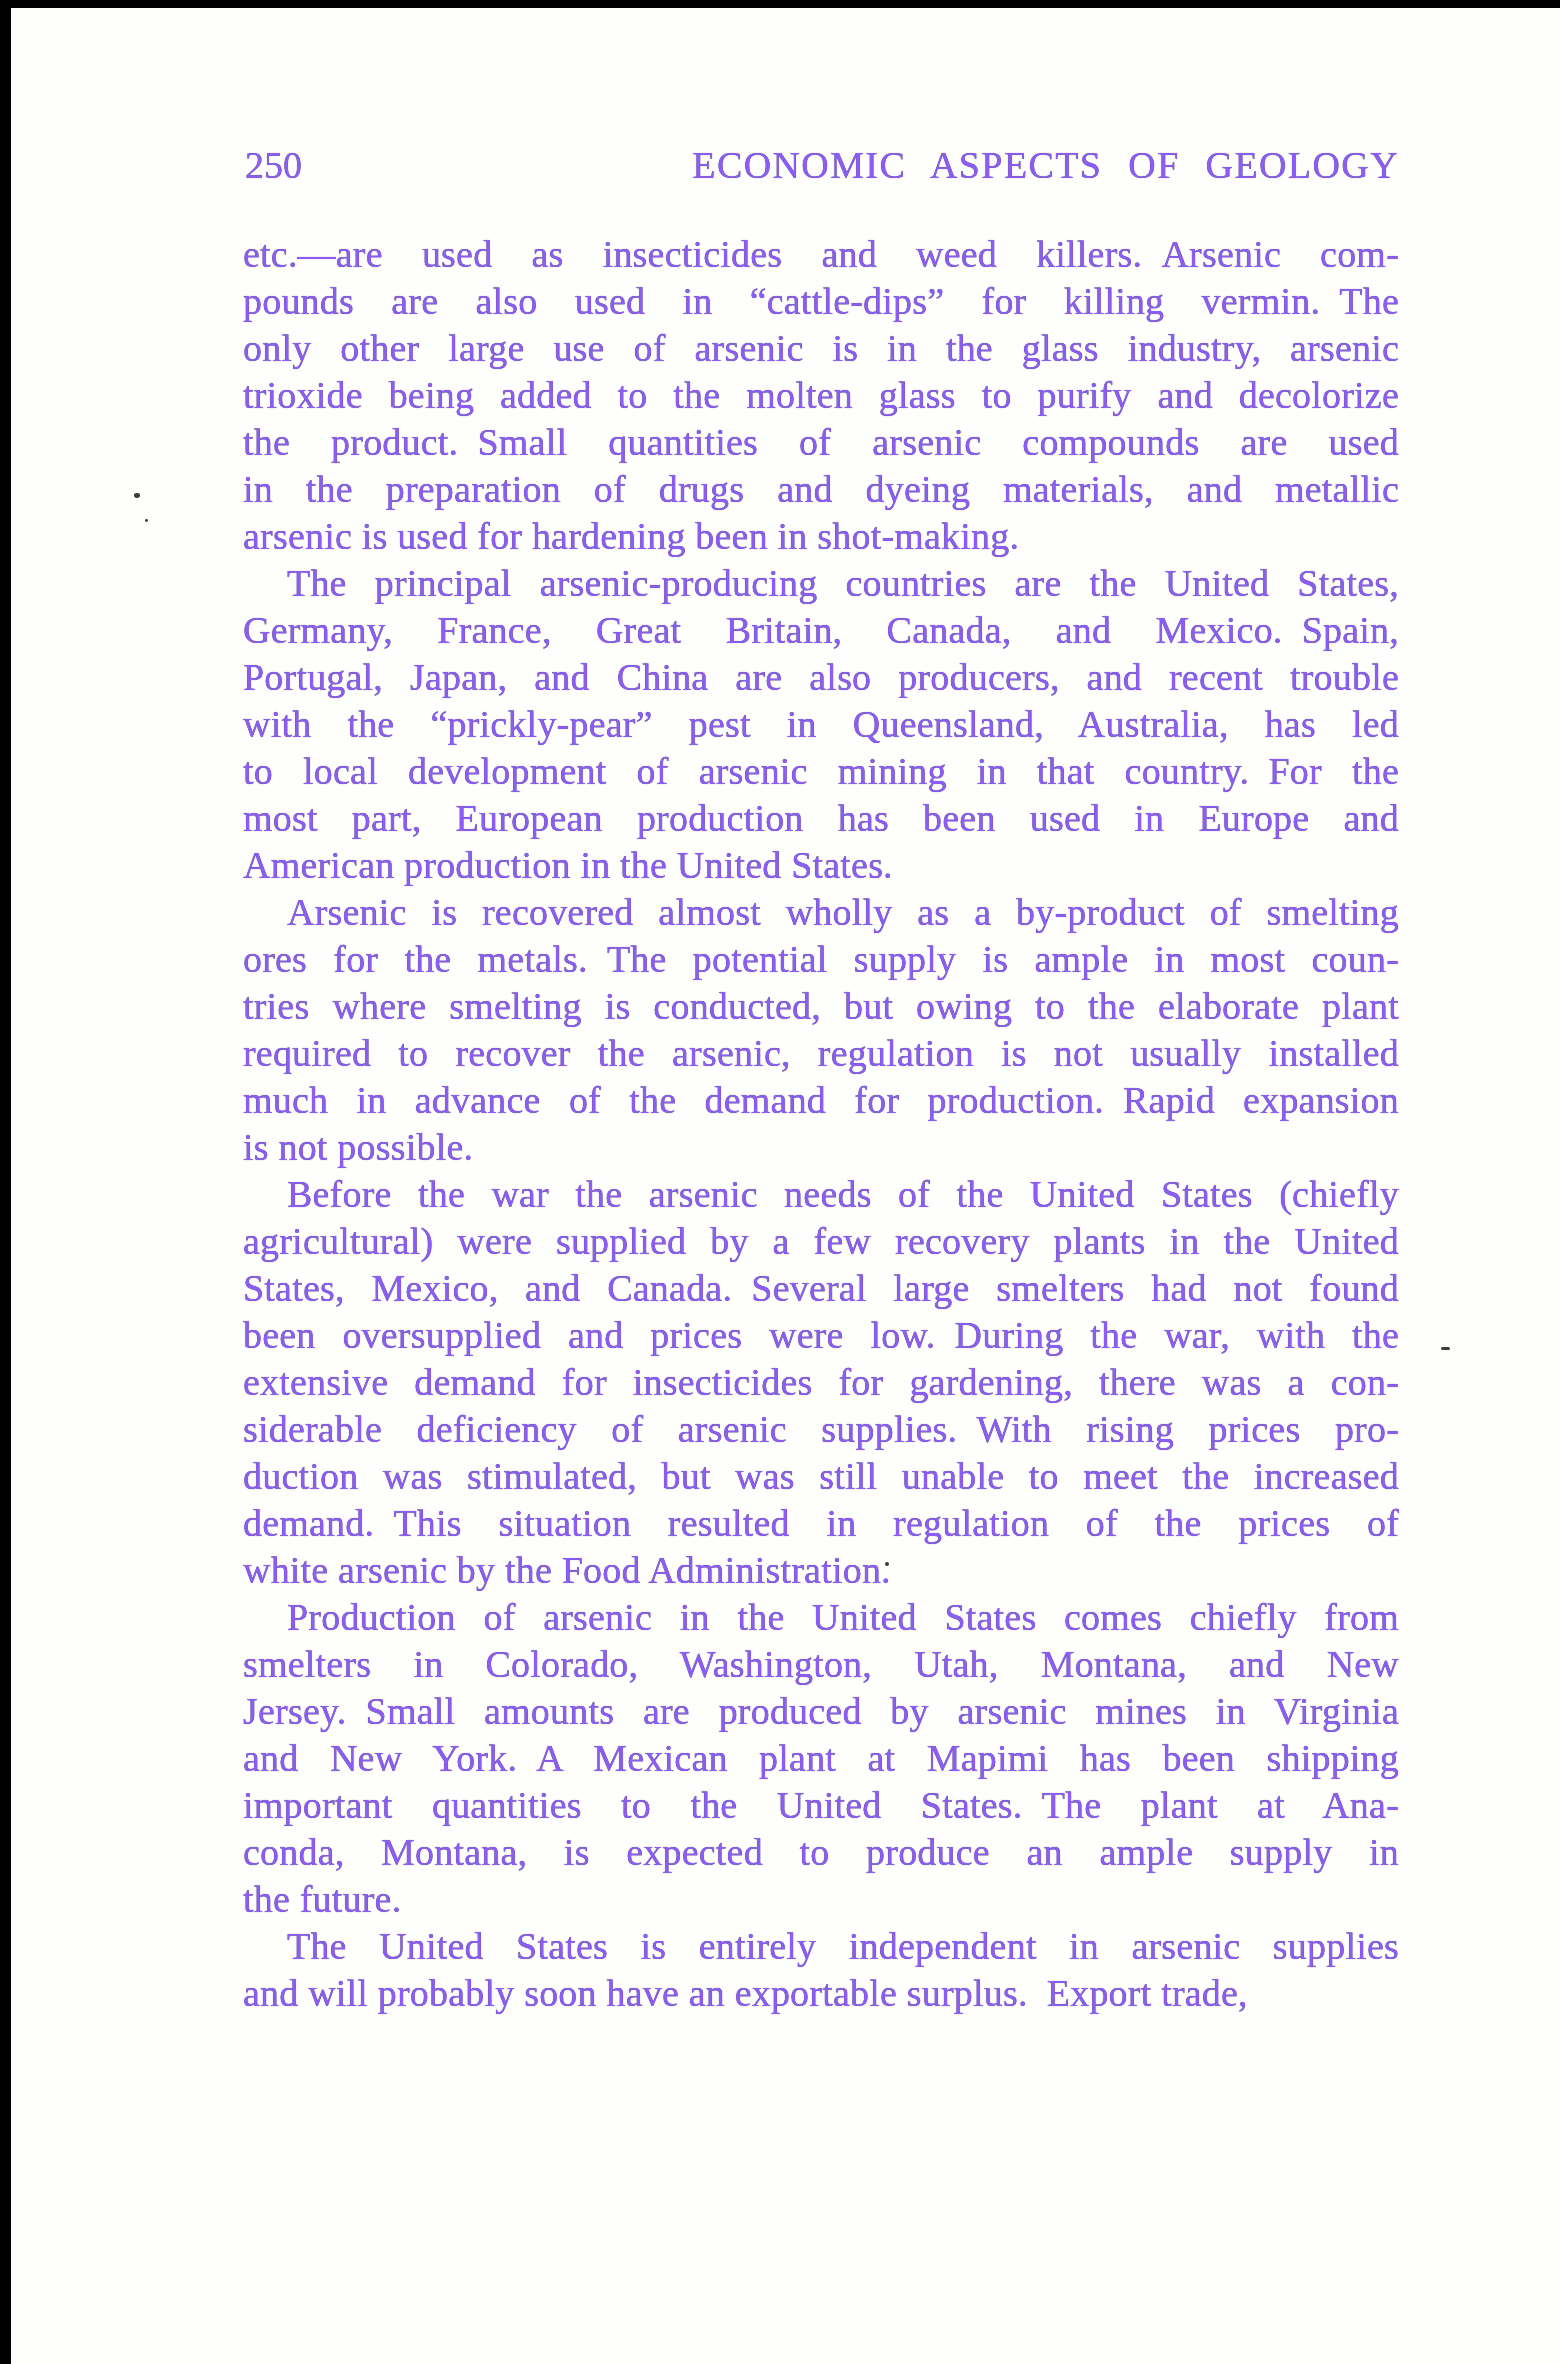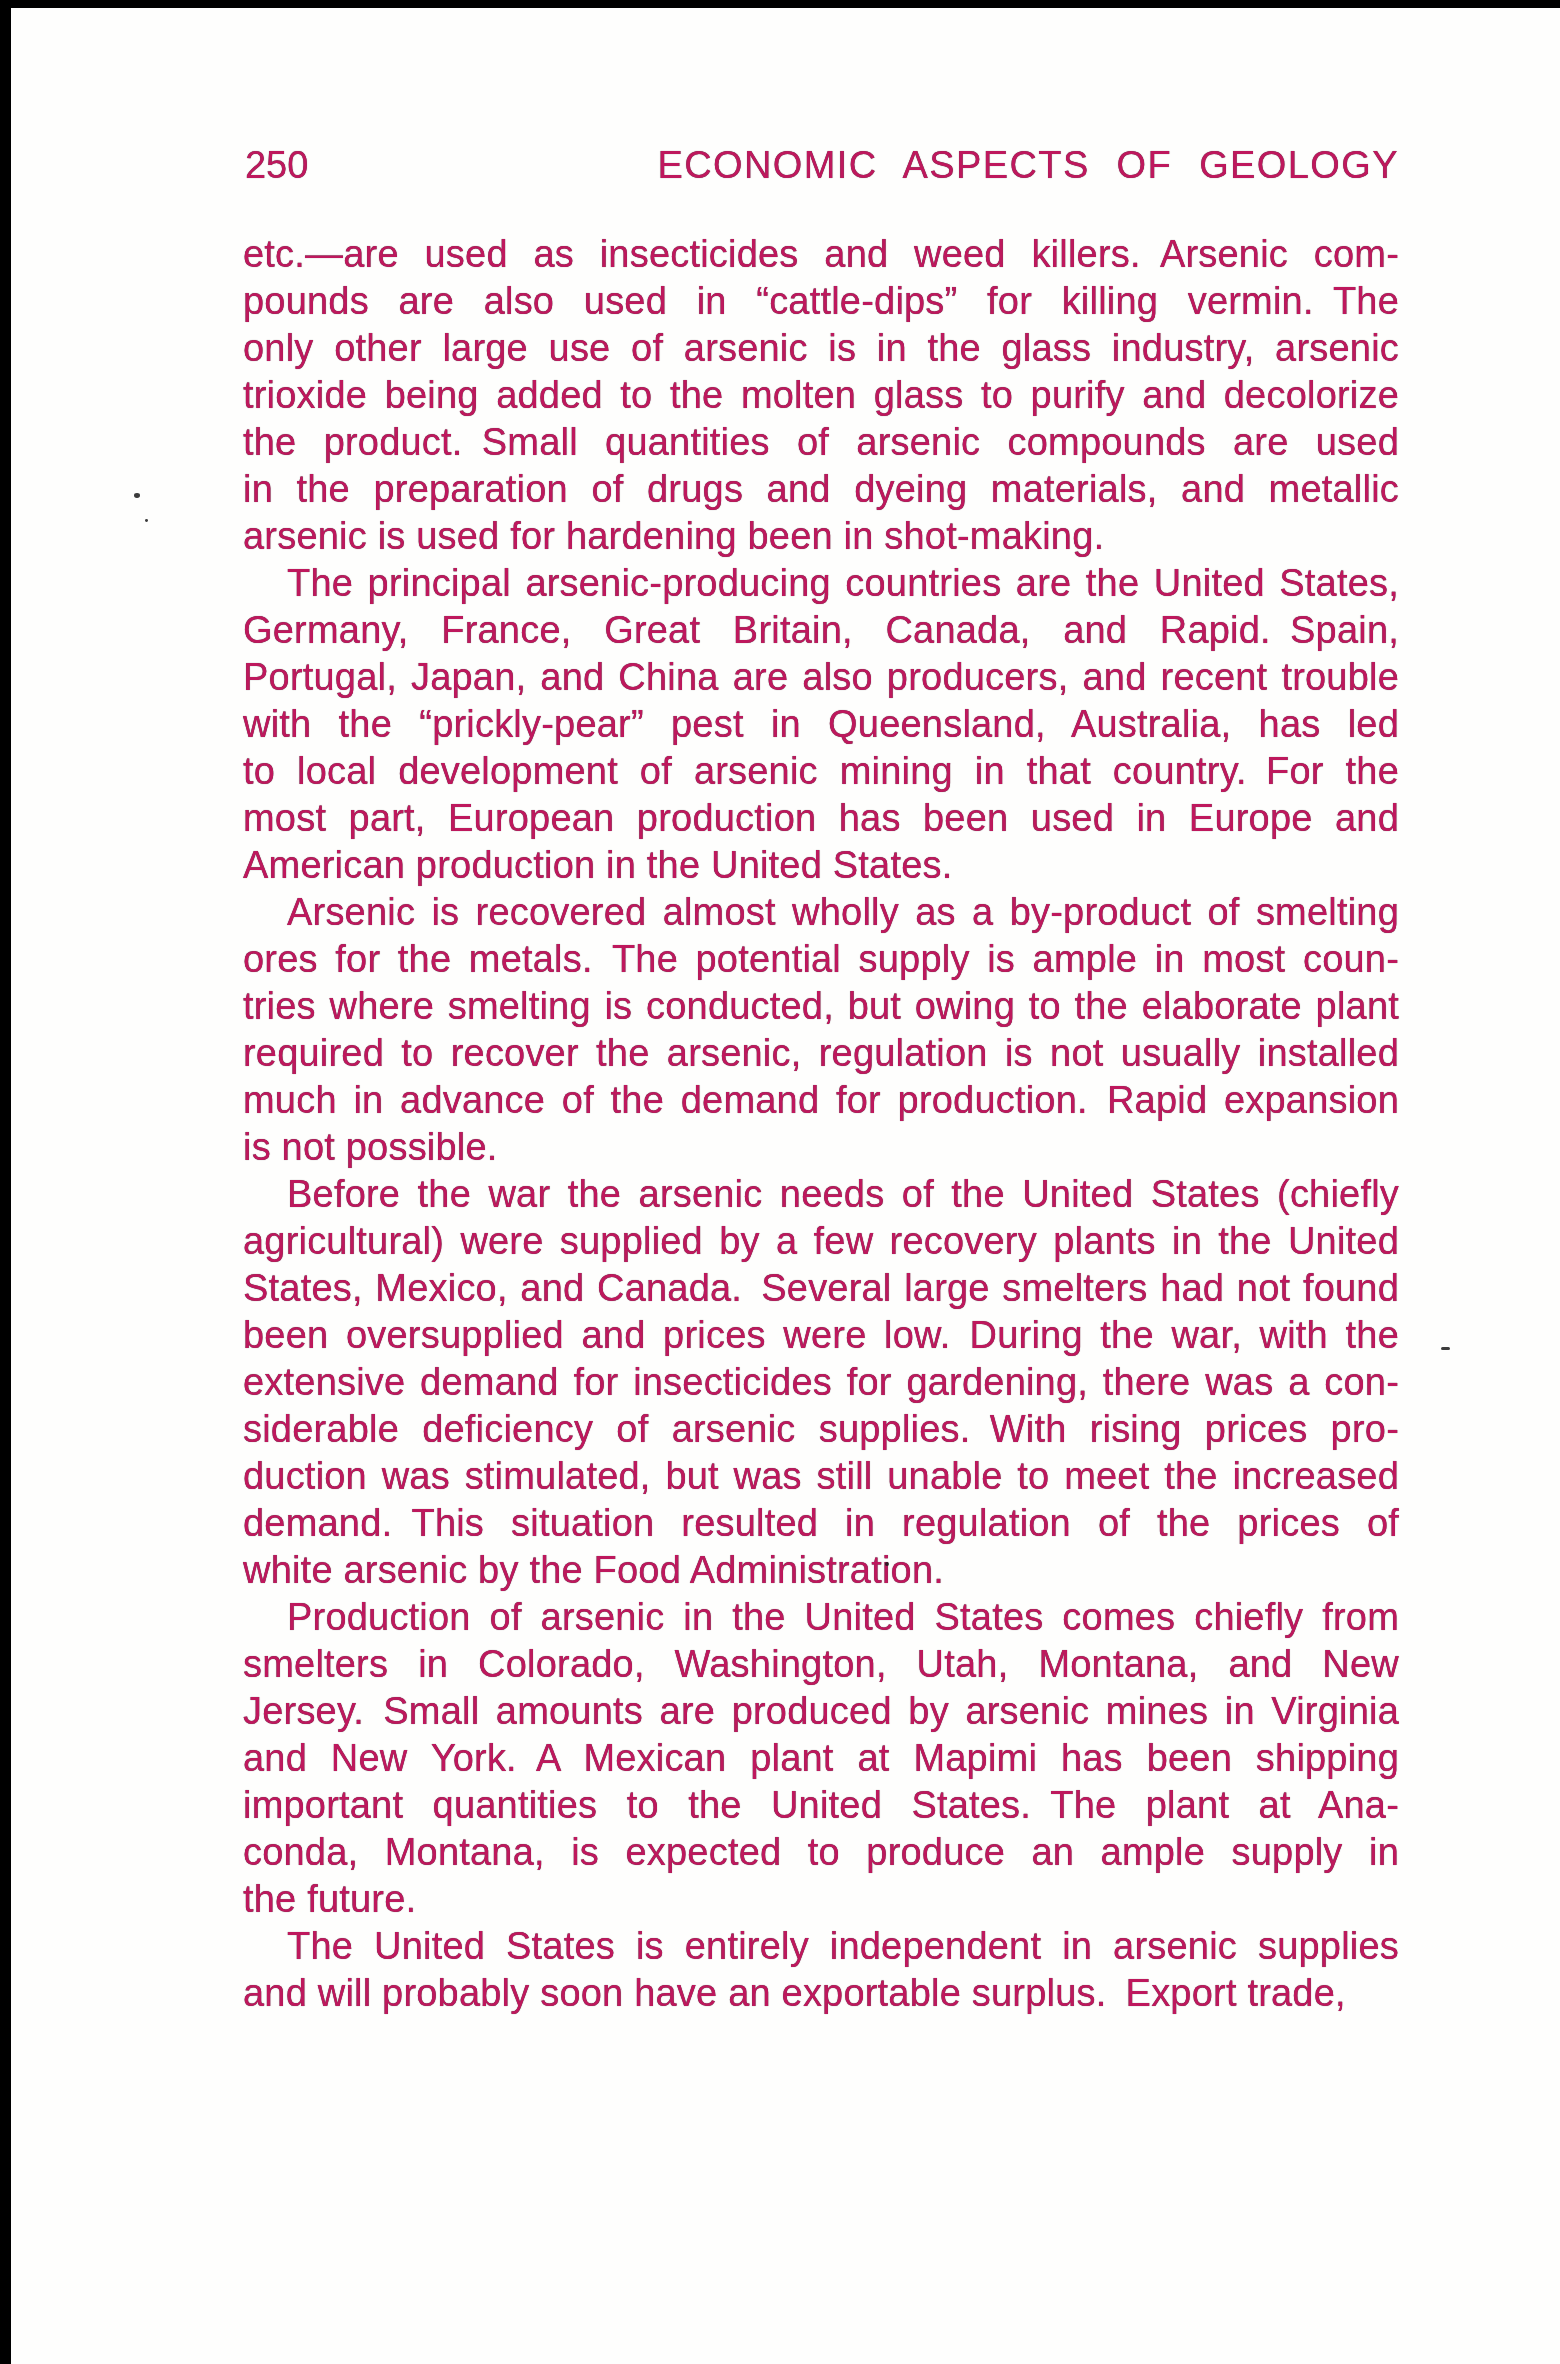--- a/index.html
+++ b/index.html
@@ -2,22 +2,22 @@
 <html style="font-size:15px"><head>
 <meta charset="utf-8">
 <style>
   html, body { margin: 0; padding: 0; background: #e8e8e8; }
   .page {
     position: relative;
     width: 1561px;
     height: 2364px;
     background: #fefefdff;
     overflow: hidden;
-    font-family: Liberation Sans, sans-serif;
-    color: #be185d;
+    font-family: Liberation Serif, serif;
+    color: #8b5cf6;
   }
   
   .edge-left  { position: absolute; left: 0; top: 0; width: 11.4px; height: 100%; background: #000; }
   .edge-top   { position: absolute; left: 0; top: 0; width: 100%; height: 7.6px;  background: #000; }
   .speck { position: absolute; background: #1a1a1a; border-radius: 50%; opacity: .85; }
 
   
   .header { position: absolute; left: 243px; top: 143px; width: 1156px; height: 48px; }
   .pagenum {
     position: absolute; left: 1.9px; top: 0;
@@ -67,21 +67,21 @@
         <div class="line">etc.—are used as insecticides and weed killers. Arsenic com-</div>
         <div class="line">pounds are also used in “cattle-dips” for killing vermin. The</div>
         <div class="line">only other large use of arsenic is in the glass industry, arsenic</div>
         <div class="line">trioxide being added to the molten glass to purify and decolorize</div>
         <div class="line">the product. Small quantities of arsenic compounds are used</div>
         <div class="line">in the preparation of drugs and dyeing materials, and metallic</div>
         <div class="line last">arsenic is used for hardening been in shot-making.</div>
       </div>
       <div class="para">
         <div class="line indent">The principal arsenic-producing countries are the United States,</div>
-        <div class="line">Germany, France, Great Britain, Canada, and Rapid. Spain,</div>
+        <div class="line">Germany, France, Great Britain, Canada, and Mexico. Spain,</div>
         <div class="line">Portugal, Japan, and China are also producers, and recent trouble</div>
         <div class="line">with the “prickly-pear” pest in Queensland, Australia, has led</div>
         <div class="line">to local development of arsenic mining in that country. For the</div>
         <div class="line">most part, European production has been used in Europe and</div>
         <div class="line last">American production in the United States.</div>
       </div>
       <div class="para">
         <div class="line indent">Arsenic is recovered almost wholly as a by-product of smelting</div>
         <div class="line">ores for the metals. The potential supply is ample in most coun-</div>
         <div class="line">tries where smelting is conducted, but owing to the elaborate plant</div>

